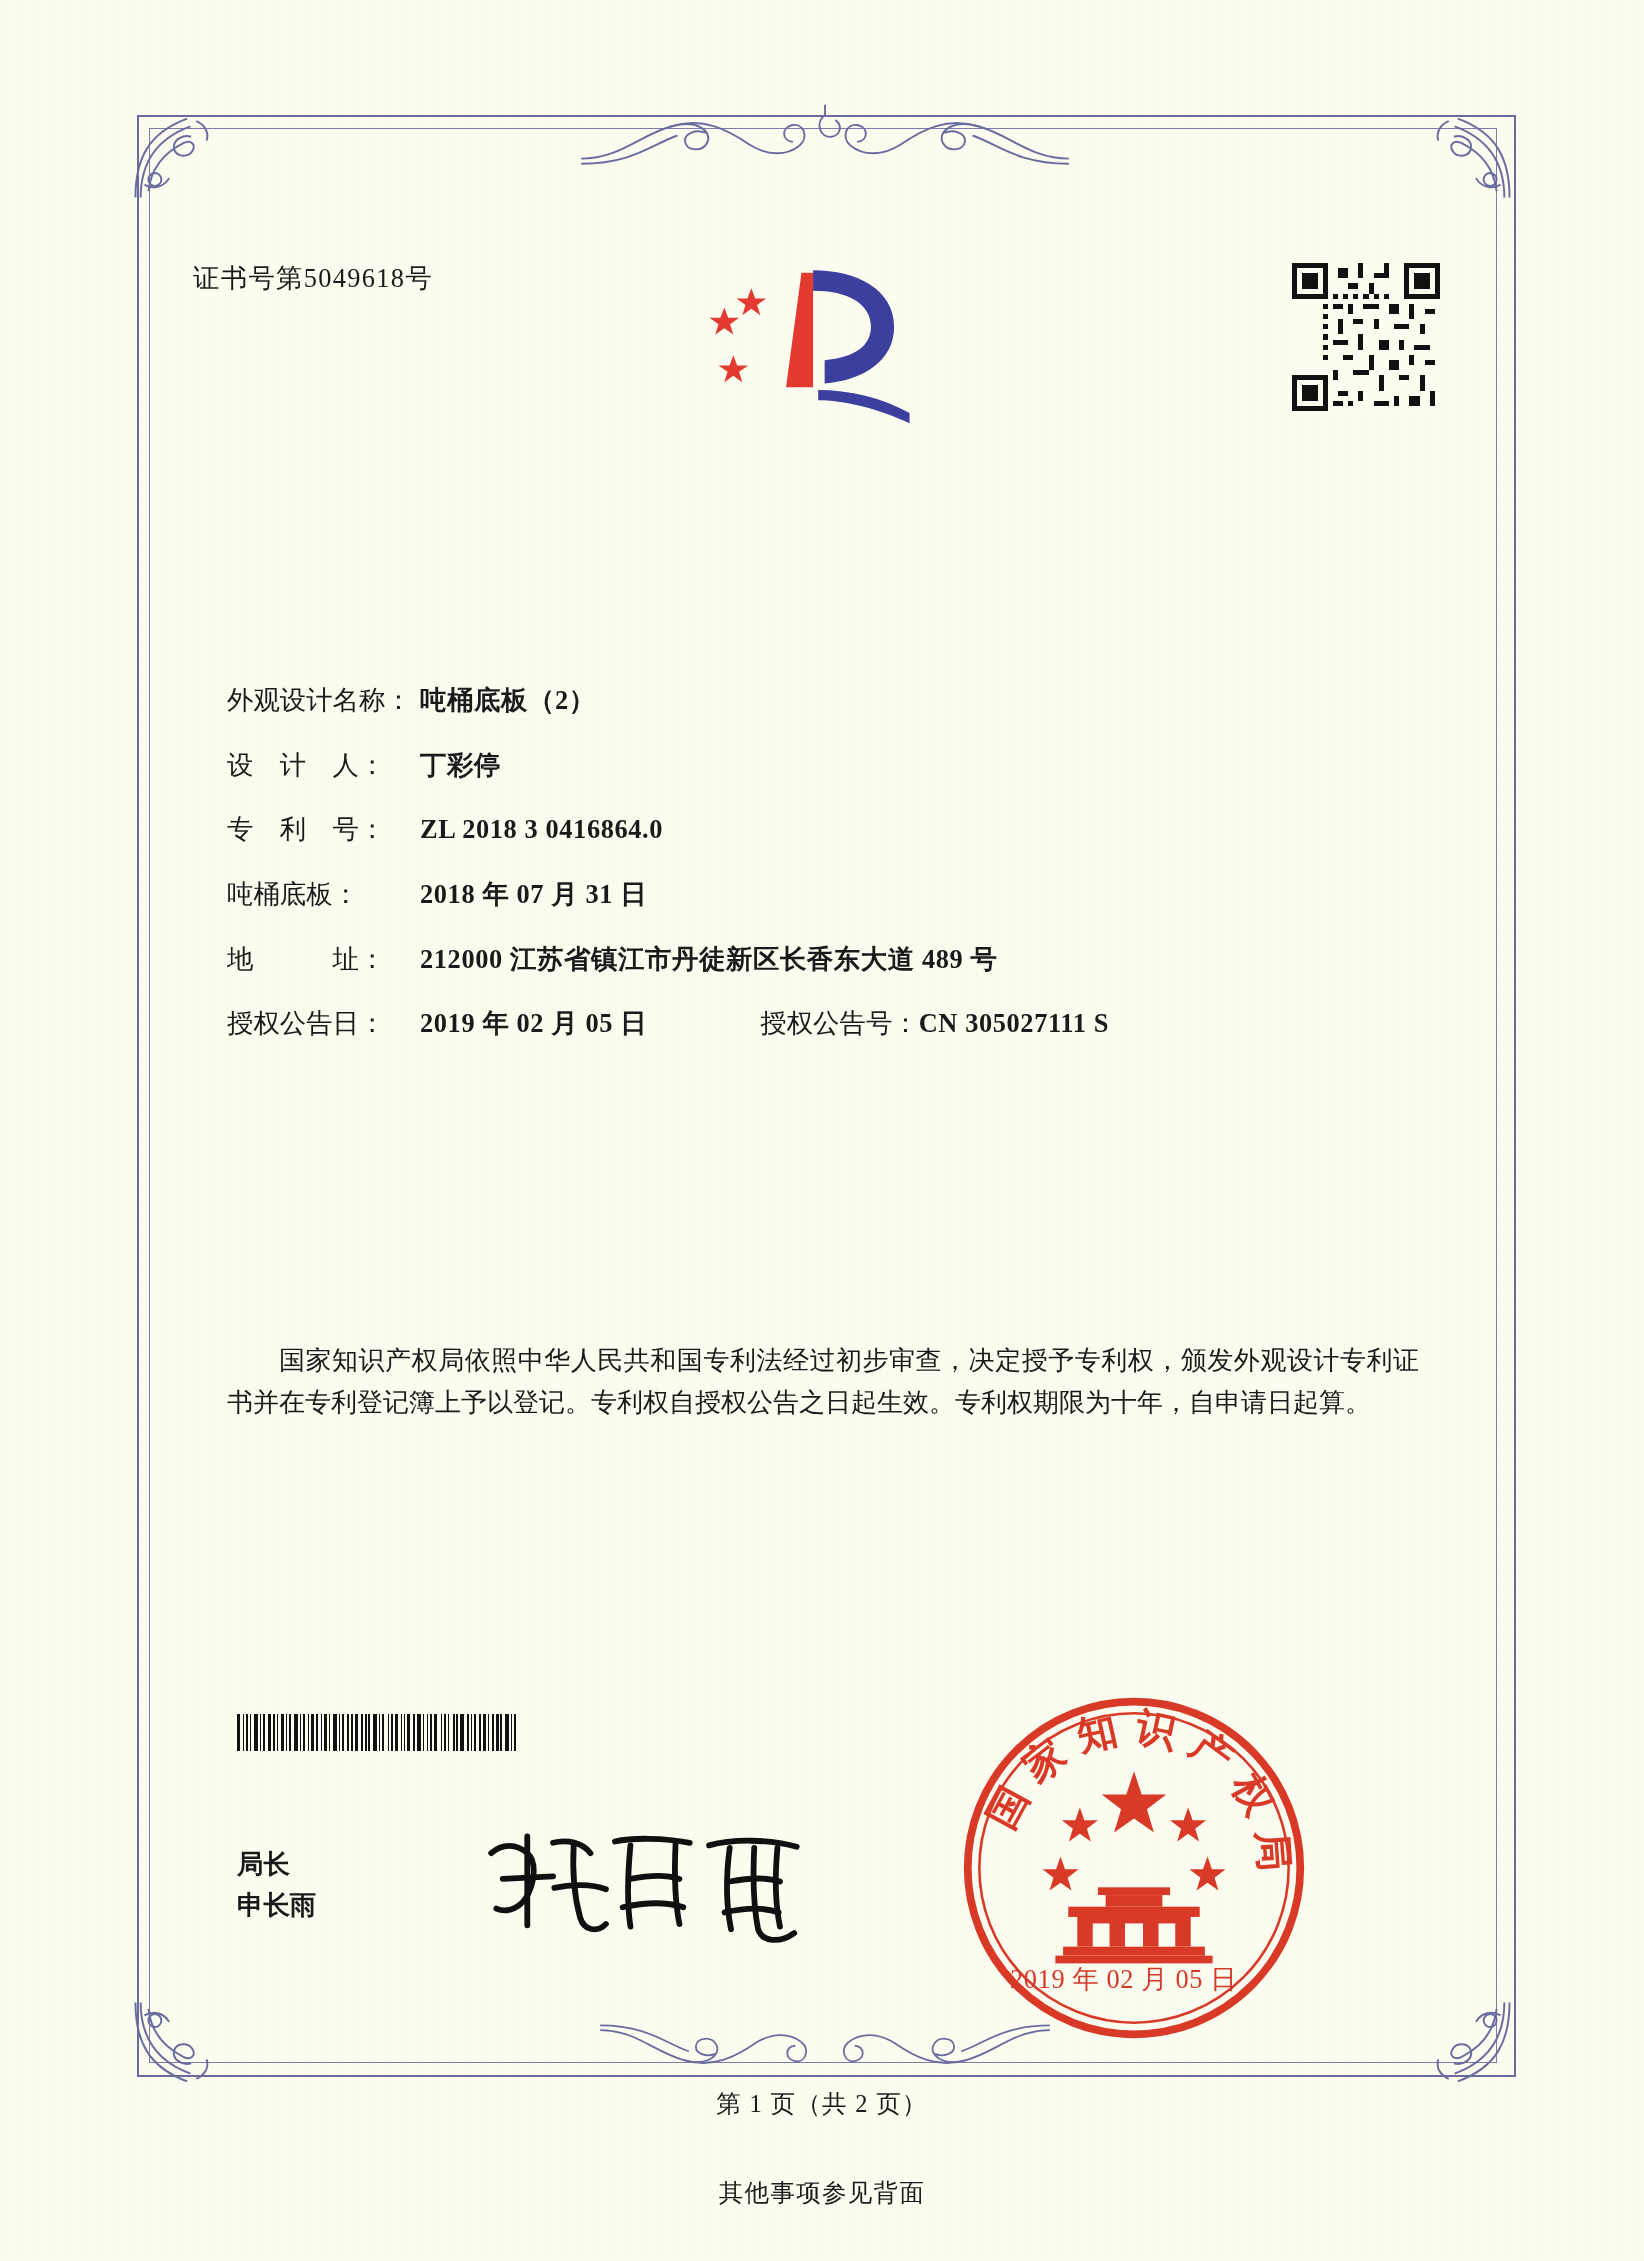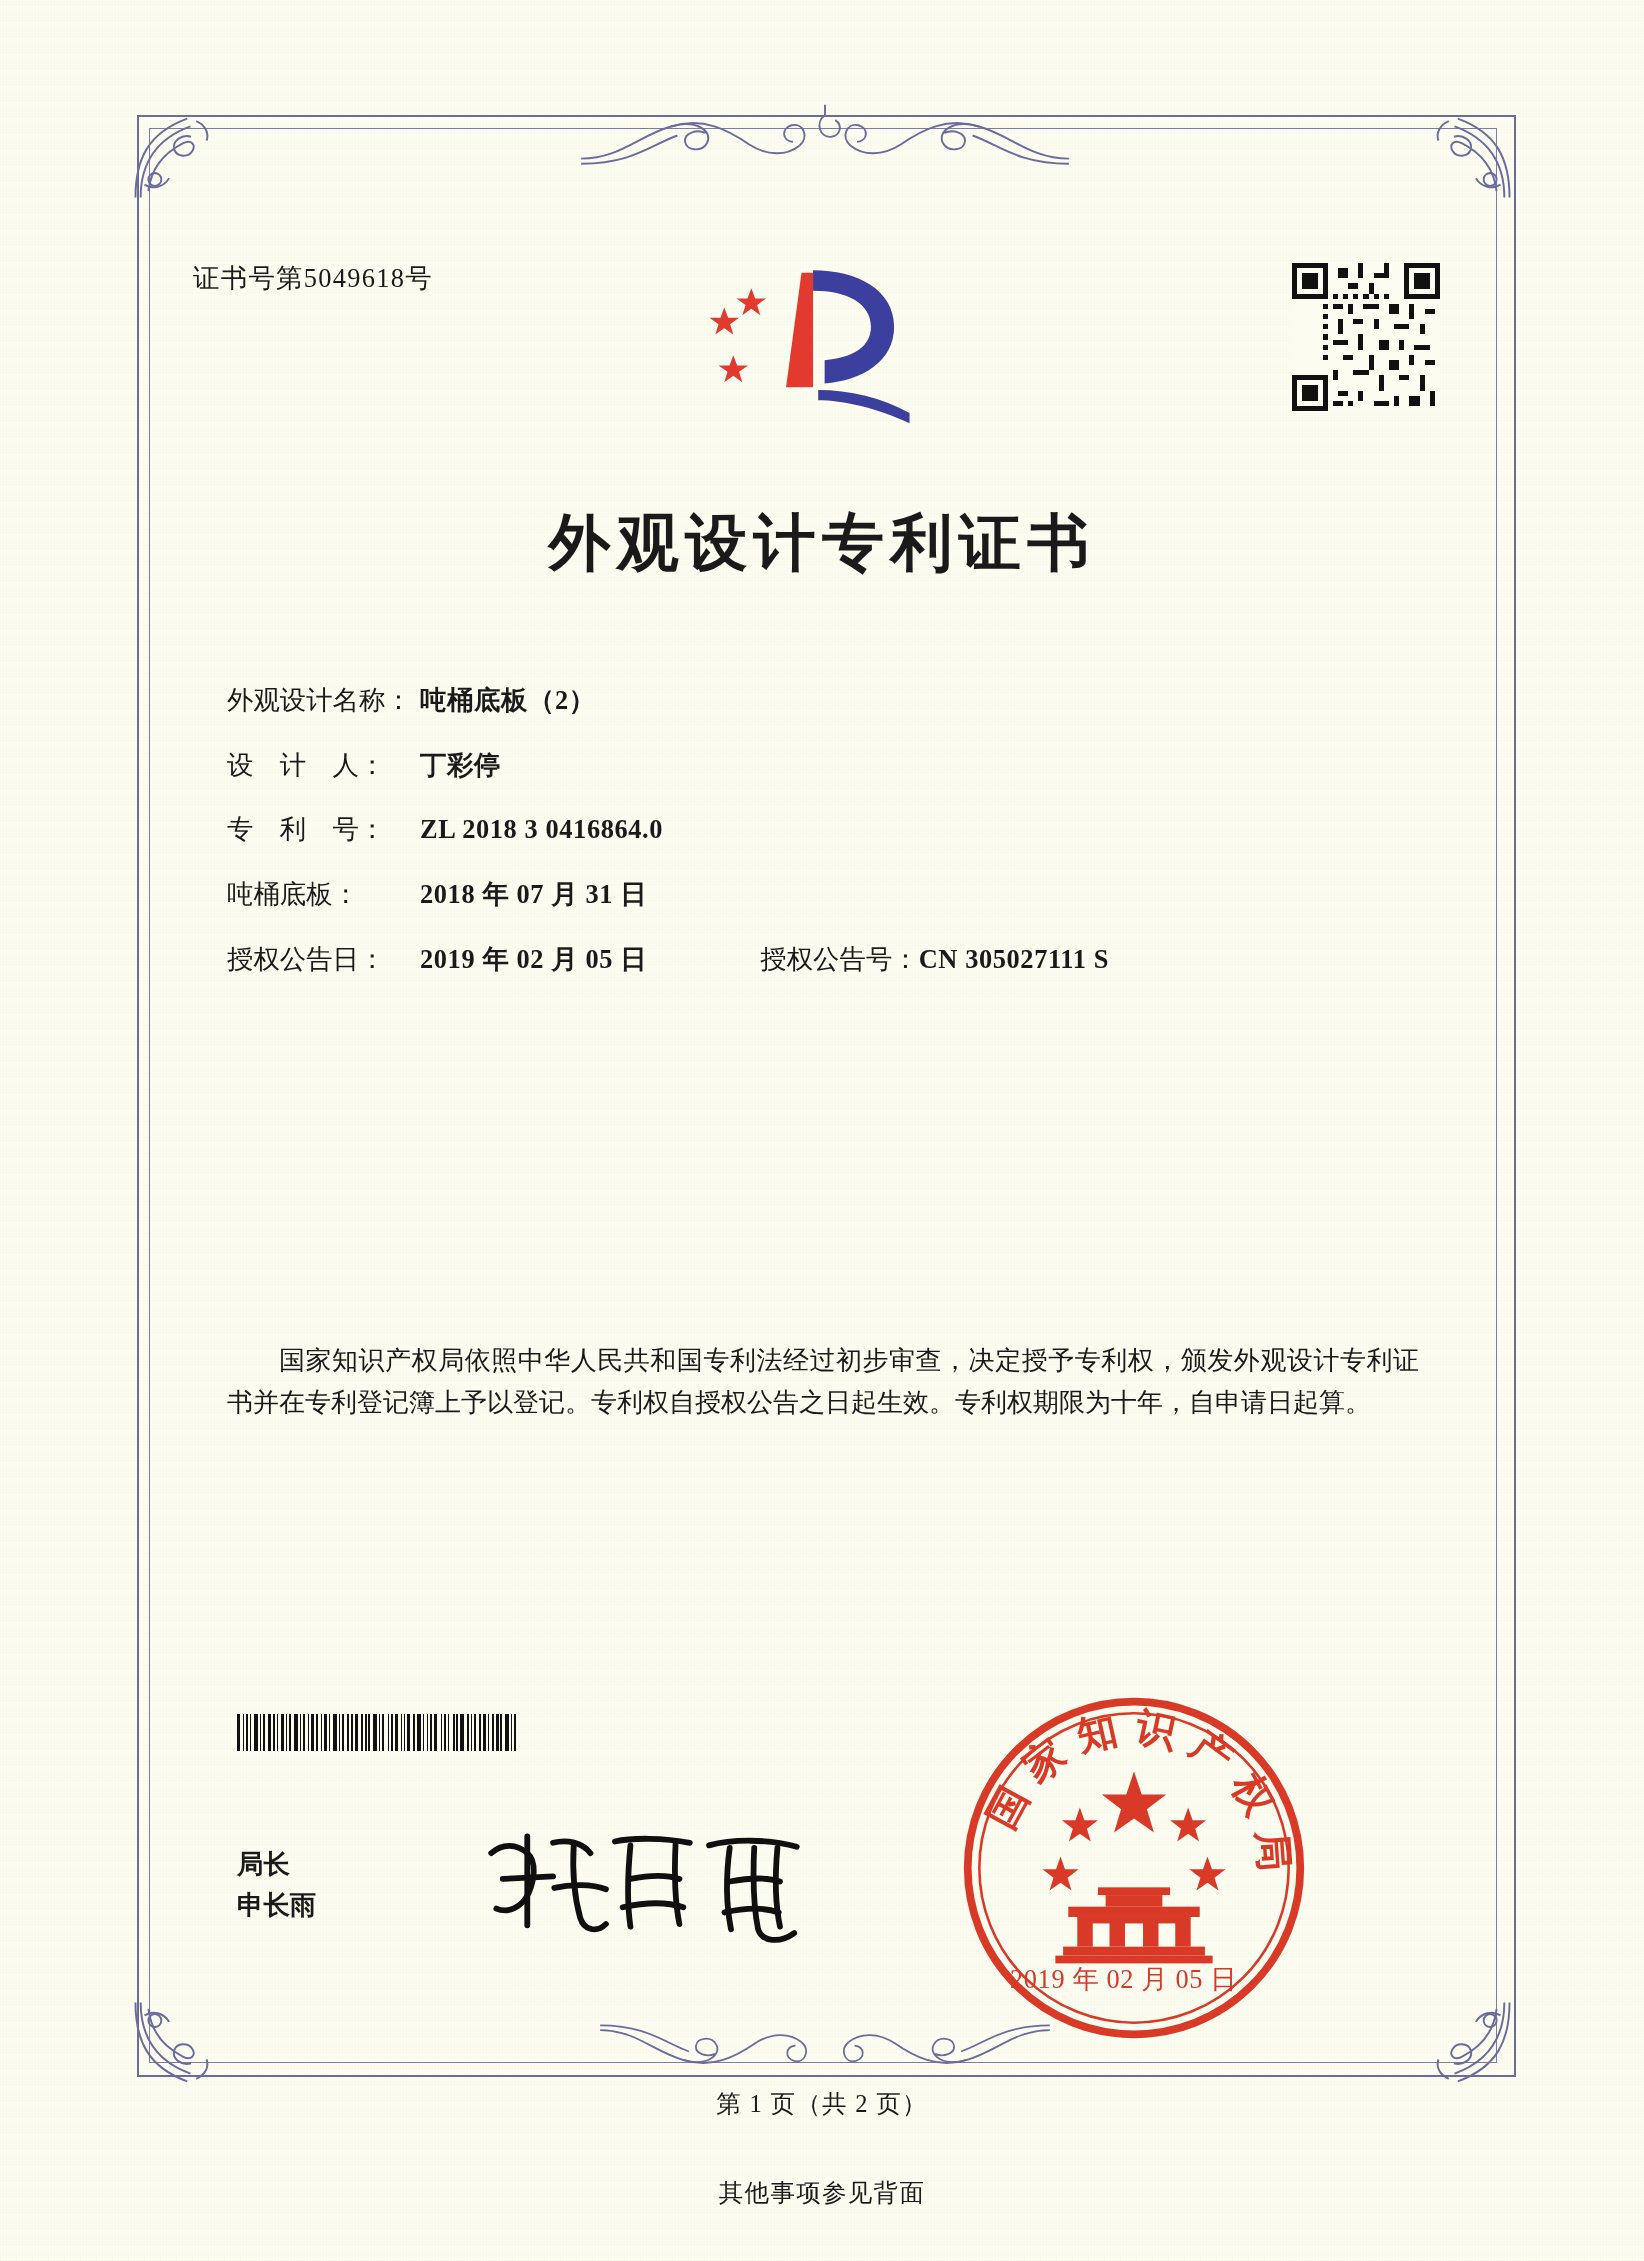--- a/index.html
+++ b/index.html
@@ -398,38 +398,41 @@
         <rect x="13" y="25" width="1" height="2"></rect>
       <rect x="16" y="27" width="3" height="1"></rect>
         <rect x="20" y="26" width="1" height="2"></rect>
       <rect x="23" y="26" width="2" height="2"></rect>
         <rect x="27" y="25" width="1" height="3"></rect>
       <rect x="8" y="27" width="2" height="1"></rect>
         <rect x="11" y="27" width="1" height="1"></rect>
     </g>
   </svg>
 
-  <div class="doc-title">外观设计专利证书</div>
 
   <div class="fields">
     <div class="field-row">
       <span class="field-label">外观设计名称：</span>
       <span class="field-value">吨桶底板（2）</span>
     </div>
     <div class="field-row">
       <span class="field-label">设　计　人：</span>
       <span class="field-value">丁彩停</span>
     </div>
     <div class="field-row">
       <span class="field-label">专　利　号：</span>
       <span class="field-value">ZL 2018 3 0416864.0</span>
     </div>
     <div class="field-row">
       <span class="field-label">吨桶底板：</span>
       <span class="field-value">2018 年 07 月 31 日</span>
+    </div>
+    <div class="field-row">
+      <span class="field-label">地　　　址：</span>
+      <span class="field-value">212000 江苏省镇江市丹徒新区长香东大道 489 号</span>
     </div>
     <div class="field-row two-col">
       <span class="field-label">授权公告日：</span>
       <span class="field-value">2019 年 02 月 05 日</span>
       <span class="second-label">授权公告号：</span>
       <span class="field-value">CN 305027111 S</span>
     </div>
   </div>
 
   <div class="paras">

